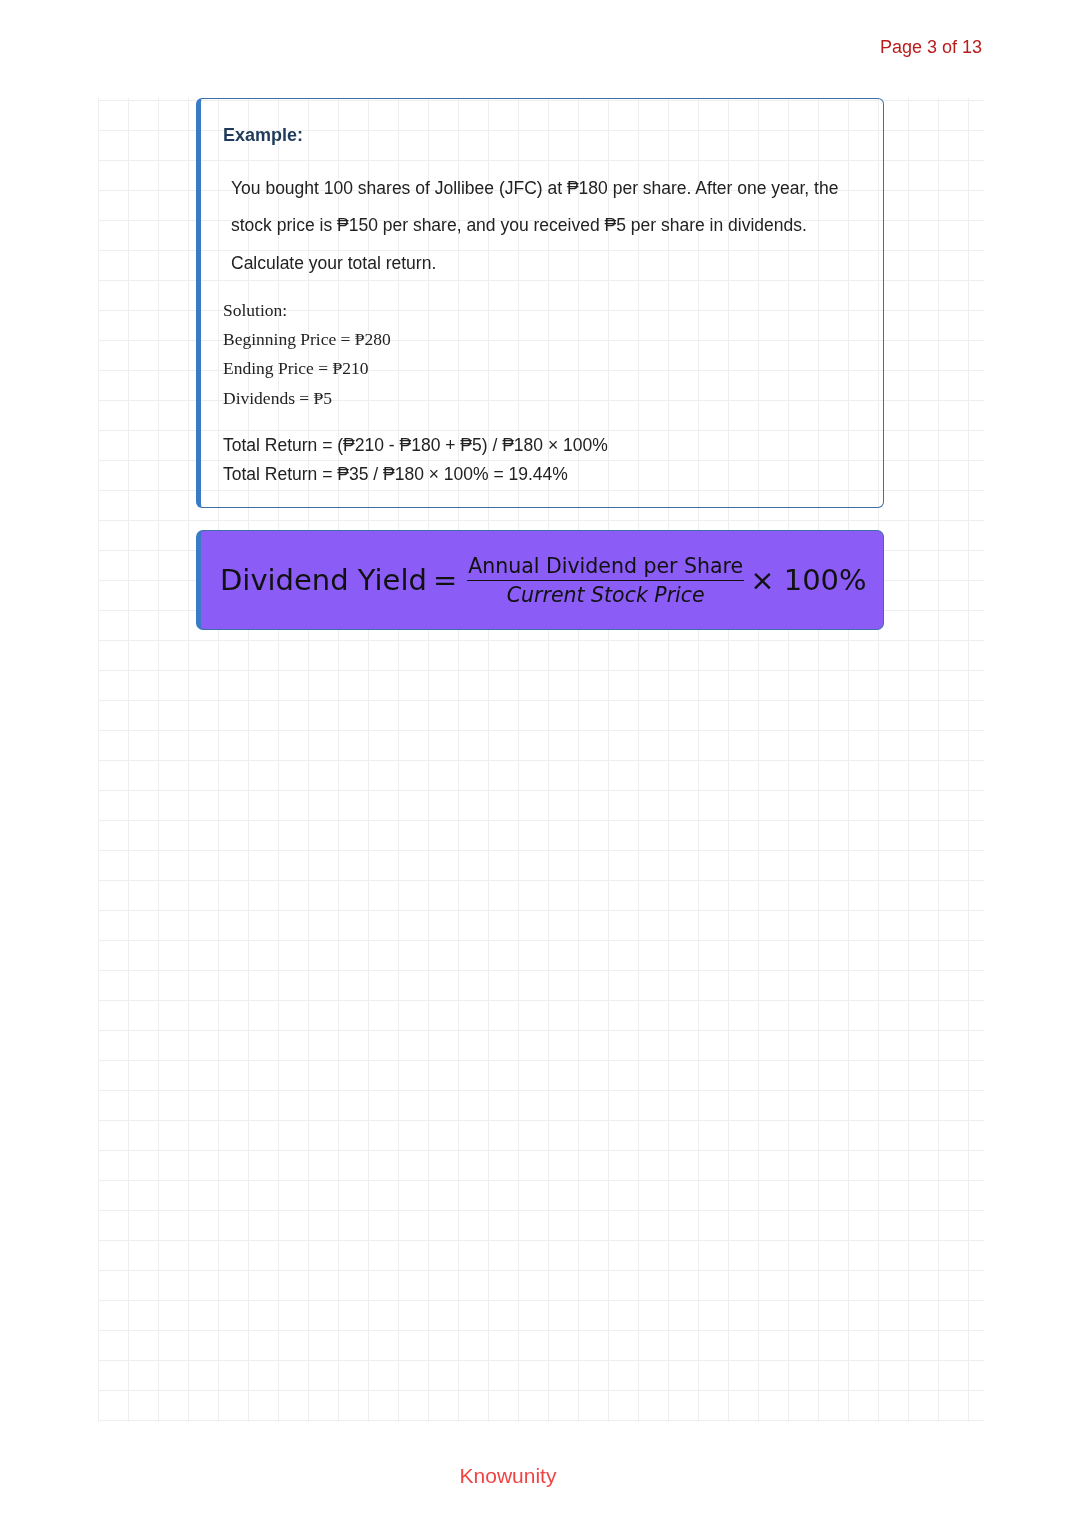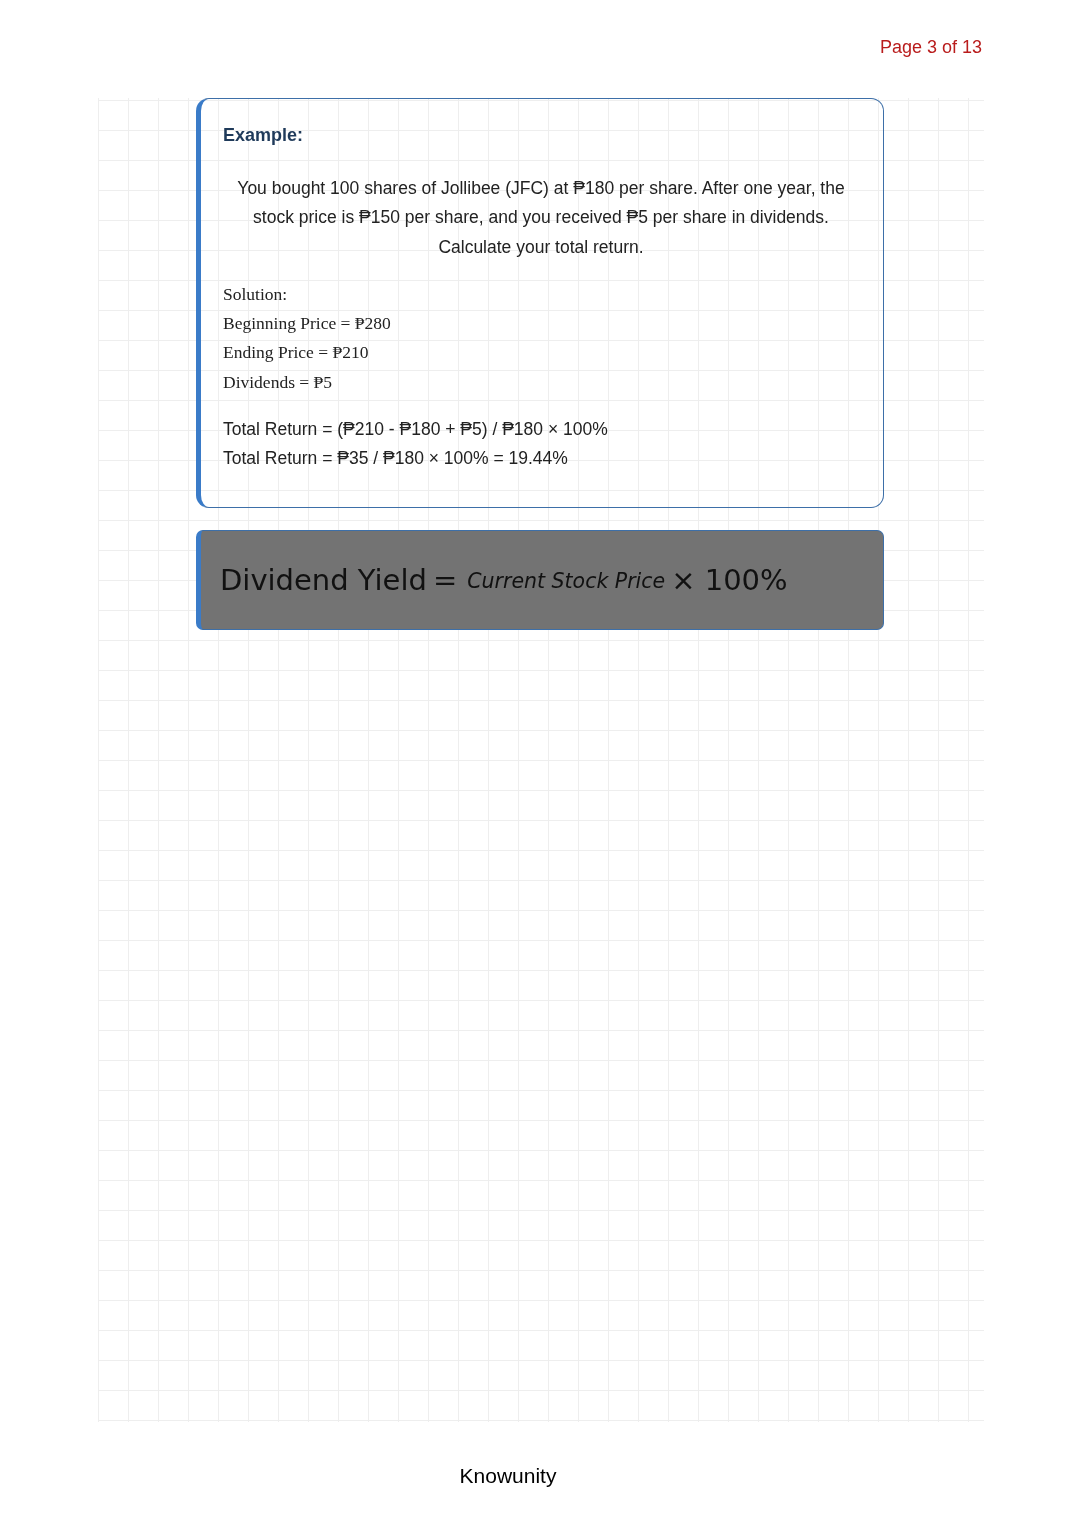--- a/index.html
+++ b/index.html
@@ -20,57 +20,57 @@
       linear-gradient(to right, #eeeeee 1px, transparent 1px),
       linear-gradient(to bottom, #eeeeee 1px, transparent 1px);
     background-size: 30px 30px;
     background-position: 0 2px;
   }
   .content { position: absolute; left: 196px; top: 98px; width: 688px; }
   .example-box {
     position: relative; box-sizing: border-box;
     width: 688px; height: 410px;
     border: 1.5px solid #3d6fa8; border-left: 5px solid #3a7bc8;
-    border-radius: 13px;
+    border-radius: 6px;
     padding: 22px 24px 0 22px;
   }
   .example-title {
     font-weight: bold; font-size: 18px; color: #1f3a5a; margin: 0 0 24px 0;
     line-height: 29px;
   }
   .example-text { font-size: 17.5px; line-height: 29.3px; margin: 0 0 18px 0; color: #222; }
-  .example-text p { margin: 0; text-align: center; }
+  .example-text p { margin: 8px; }
   .solution-block { font-size: 17.5px; line-height: 29.3px; margin: 0 0 18px 0; color: #222; font-family: Liberation Serif, serif; }
   .solution-block div, .result-block div { white-space: nowrap; }
   .result-block { font-size: 17.5px; line-height: 29.3px; color: #222; }
   .paragraph {
     margin-top: 29px; font-size: 17.5px; line-height: 29.3px; color: #222;
     width: 690px;
   }
   .formula-box {
     margin-top: 22px; box-sizing: border-box;
     width: 688px; height: 100px;
-    background: #737373;
+    background: #8b5cf6;
     border: 1.5px solid #3d6fa8; border-left: 5px solid #3a7bc8;
     border-radius: 7px;
     display: flex; align-items: center; padding-left: 19px;
     font-family: "DejaVu Sans", sans-serif; color: #111;
   }
   .formula-lhs { font-size: 29px; white-space: nowrap; }
   .formula-eq { font-size: 29px; margin: 0 4px 0 6px; }
   .fraction {
     display: inline-flex; flex-direction: column; align-items: center;
     font-size: 20.5px; line-height: 26px; margin: 0 6px;
   }
   .numerator { border-bottom: 1.5px solid #111; padding: 0 1px 1px 1px; white-space: nowrap; }
   .denominator { padding-top: 1px; white-space: nowrap; font-style: italic; }
   .formula-rhs { font-size: 29px; white-space: nowrap; }
   .footer-brand {
     position: absolute; top: 1464px; left: 0; width: 1016px; text-align: center;
-    font-size: 21px; color: #000000;
+    font-size: 21px; color: #ef4444;
   }
 </style>
 </head>
 <body>
 
 <div class="page-number">Page 3 of 13</div>
 
 <div class="grid"></div>
 
 <div class="content">
@@ -95,20 +95,21 @@
       <div>Total Return = (₱210 - ₱180 + ₱5) / ₱180 × 100%</div>
       <div>Total Return = ₱35 / ₱180 × 100% = 19.44%</div>
     </div>
   </div>
 
 
   <div class="formula-box">
     <span class="formula-lhs">Dividend Yield</span>
     <span class="formula-eq">=</span>
     <span class="fraction">
+      <span class="numerator">Annual Dividend per Share</span>
       <span class="denominator">Current Stock Price</span>
     </span>
     <span class="formula-rhs">× 100%</span>
   </div>
 
 </div>
 
 <div class="footer-brand">Knowunity</div>
 
 </body></html>

